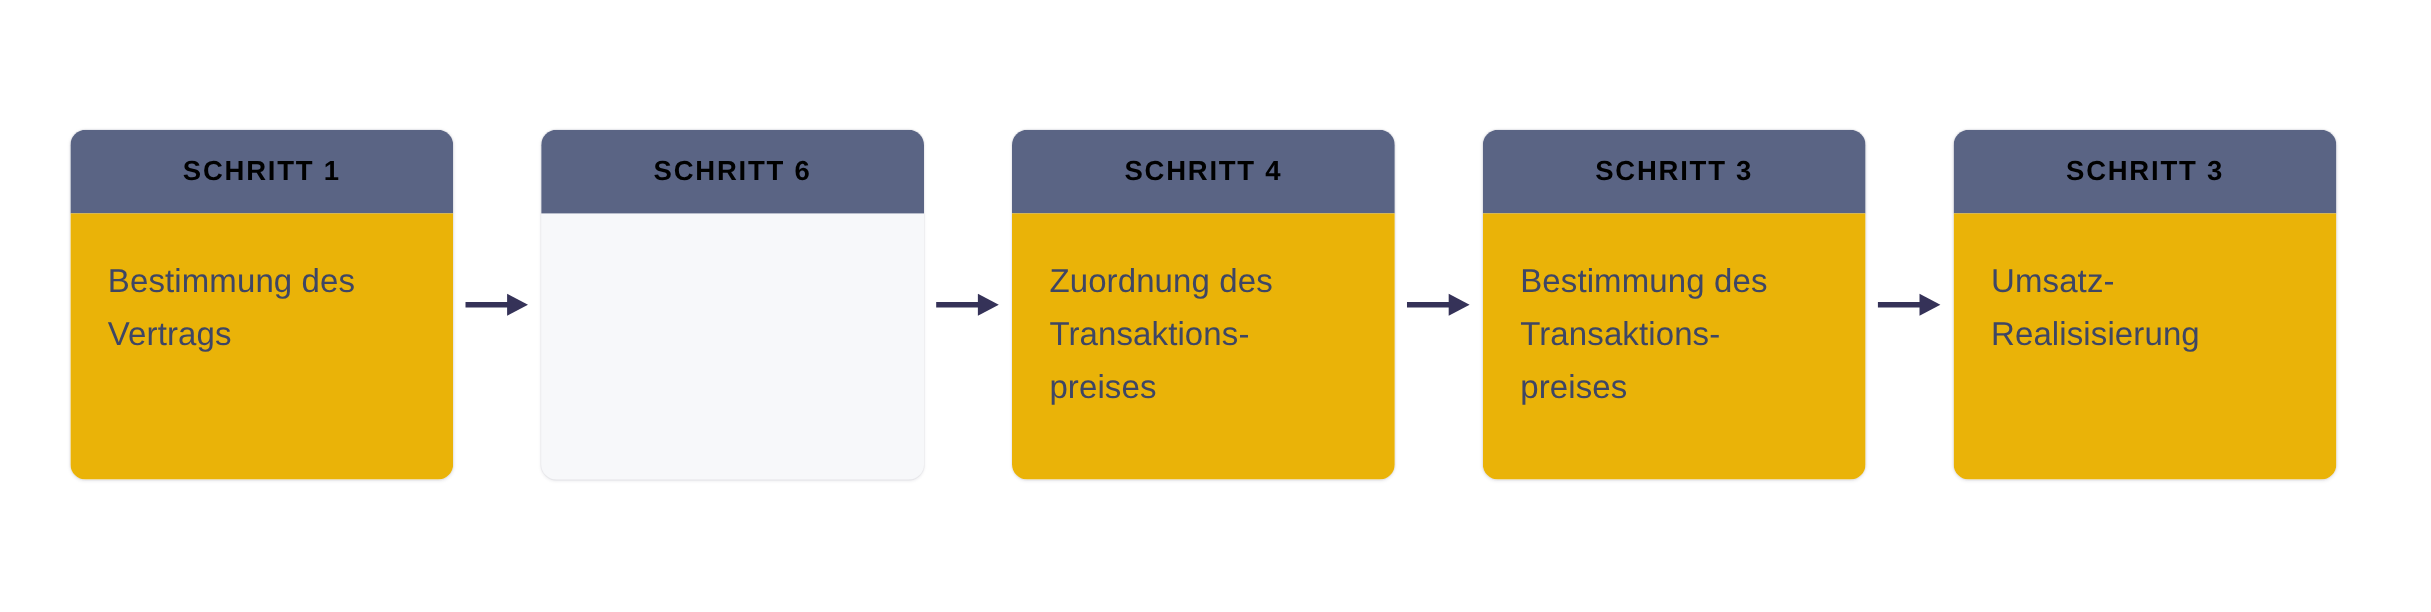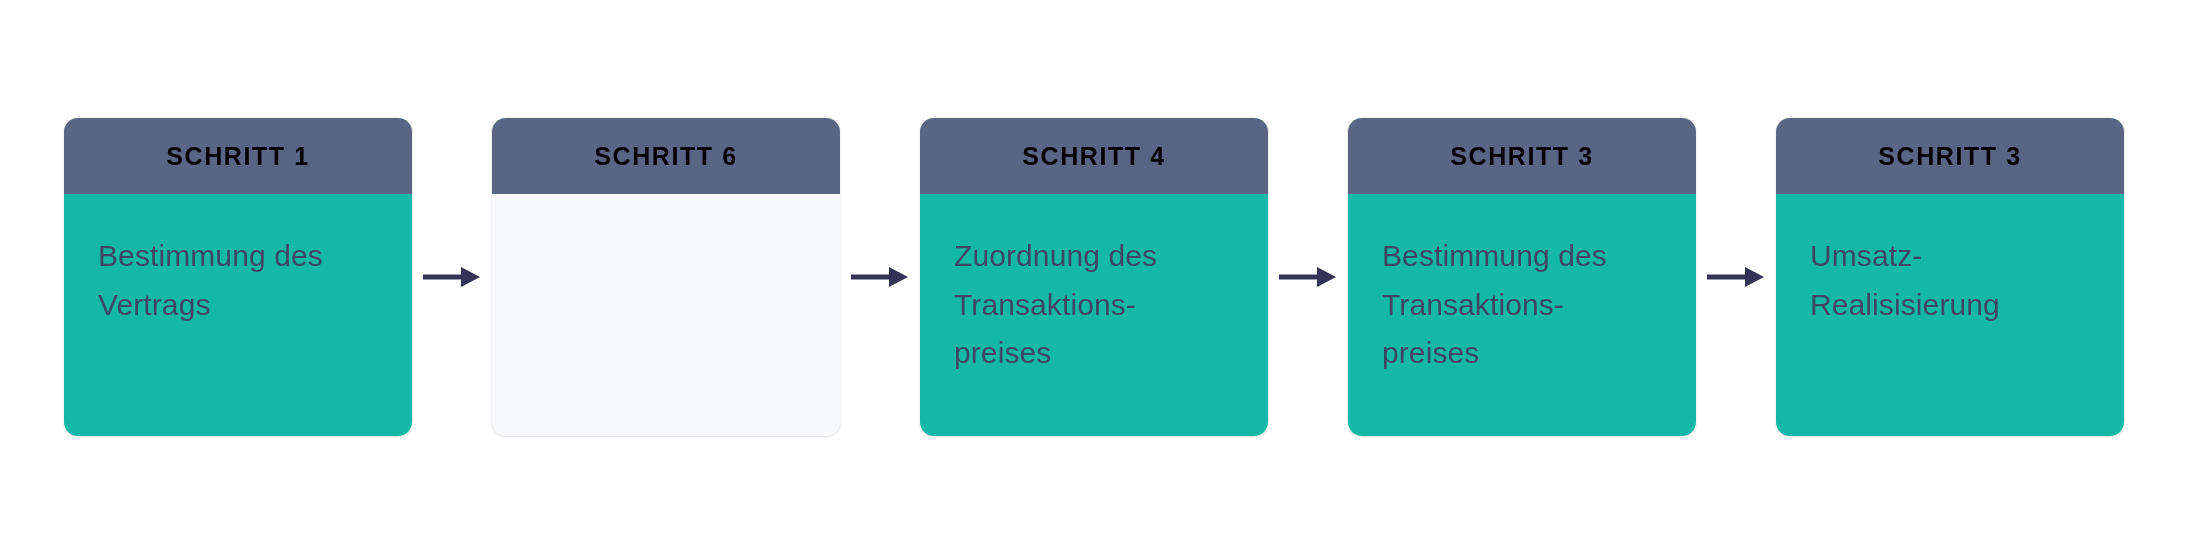--- a/index.html
+++ b/index.html
@@ -59,21 +59,21 @@
   .step-head-label {
     color: #000000;
     font-size: 25px;
     font-weight: 700;
     letter-spacing: 1.6px;
     line-height: 1;
     white-space: nowrap;
   }
 
   .step-body {
-    background: #14b8a6;
+    background: #eab308;
     padding: 38px 34px 40px 34px;
     flex: 1 1 auto;
   }
 
   .step-body-text {
     color: #3e4665;
     font-size: 30px;
     font-weight: 400;
     line-height: 1.62;
     letter-spacing: 0.1px;

